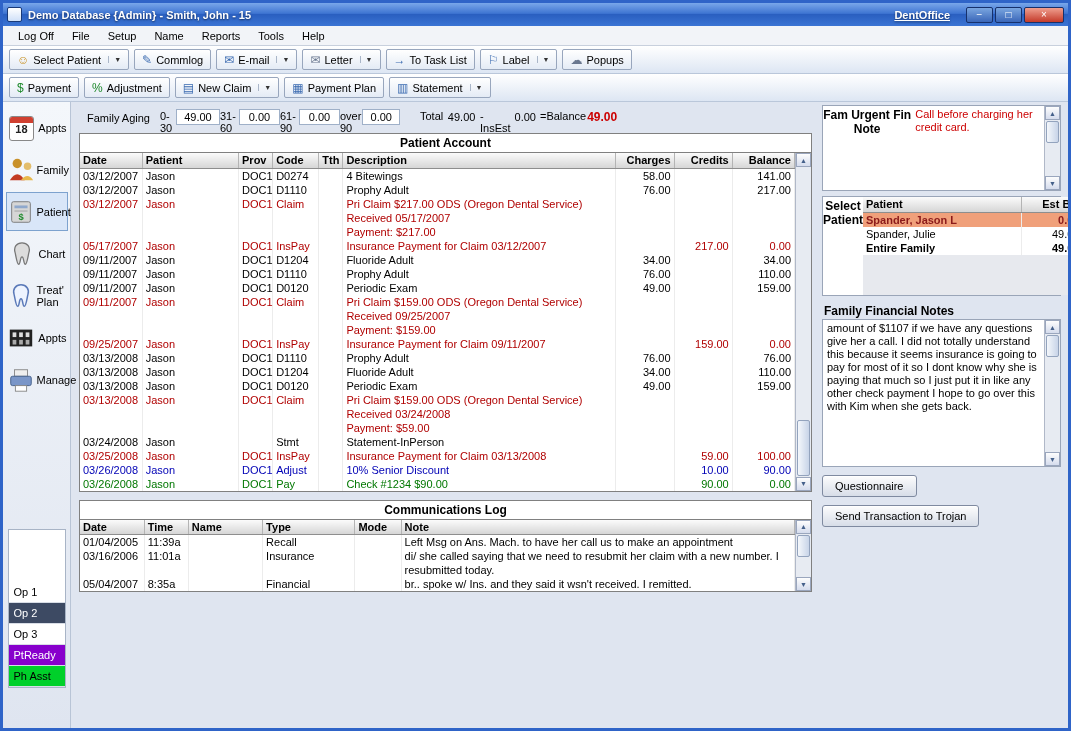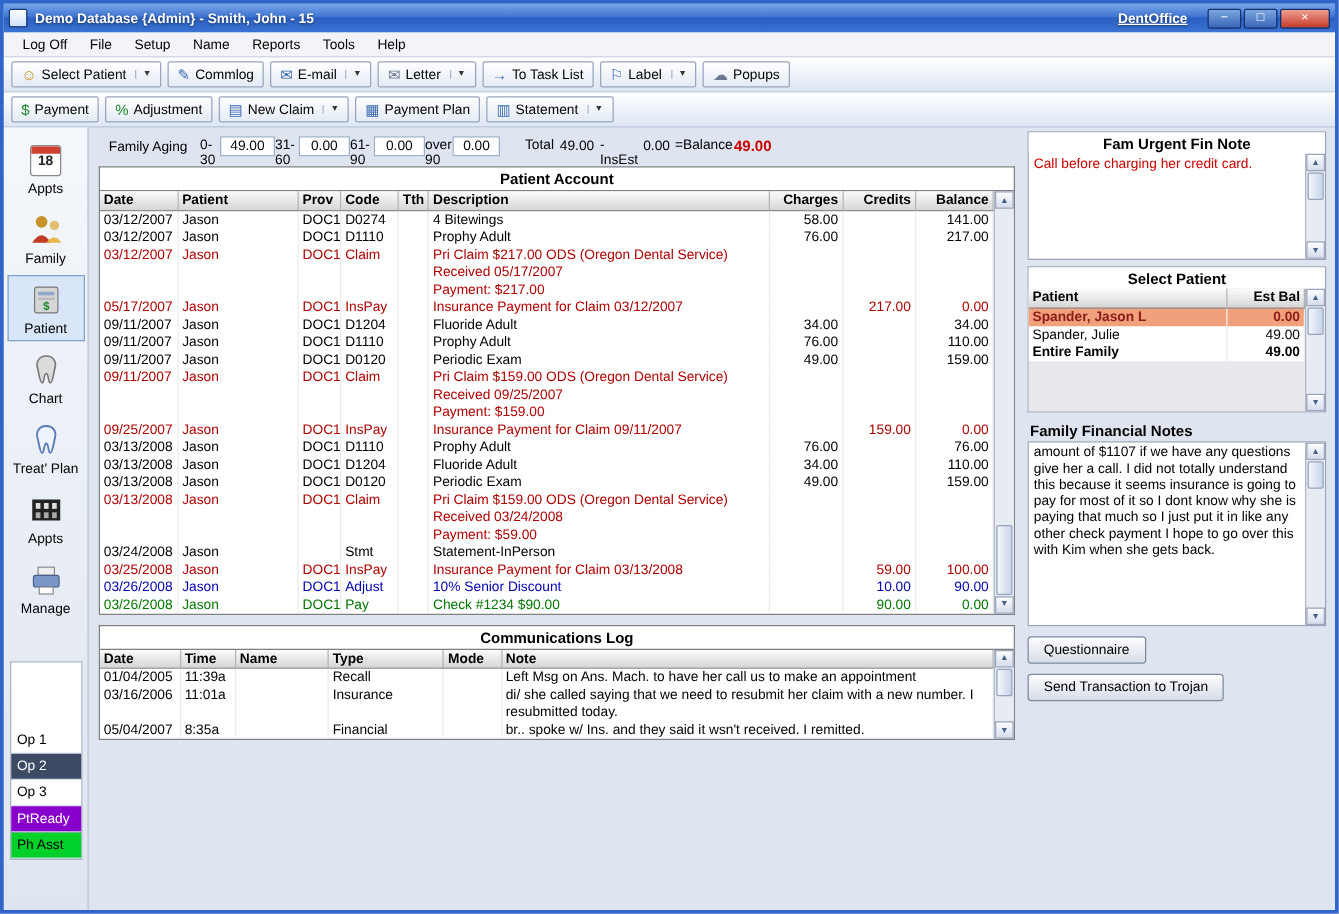--- a/index.html
+++ b/index.html
@@ -28,21 +28,21 @@
   .ticon { font-size:12px; color:#3a6ab0; line-height:1; }
   .ticon.green { color:#1f8a2c; } .ticon.gold { color:#c89020; } .ticon.gray { color:#6a7890; }
   .tarrow { font-size:7px; color:#333; margin-left:3px; padding-left:5px; border-left:1px solid #aab6c8; }
 
   
   .bodyrow { flex:1; display:flex; min-height:0; }
 
   
   .sidebar { width:68px; flex:none; display:flex; flex-direction:column; align-items:center; padding-top:6px;
     background:linear-gradient(#f4f7fb,#dfe5f0); border-right:1px solid #b8c4d6; }
-  .mod { width:62px; display:flex; flex-direction:column; align-items:center; gap:2px; padding:4px 0 3px 0; margin-bottom:3px; border:1px solid transparent; cursor:default; }
+  .mod { width:62px; display:flex; flex-direction:row; align-items:center; gap:2px; padding:4px 0 3px 0; margin-bottom:3px; border:1px solid transparent; cursor:default; }
   .mod.selected { background:#d9e6f8; border:1px solid #7da2ce; }
   .icon32 { width:30px; height:30px; display:flex; align-items:center; justify-content:center; }
   .cal { width:25px; height:25px; background:#fff; border:1px solid #888; border-radius:3px; overflow:hidden; }
   .cal-top { height:6px; background:#d04030; }
   .cal-num { text-align:center; font-size:11px; font-weight:bold; color:#222; }
   .ops { margin-top:auto; margin-bottom:40px; width:58px; background:#fff; border:1px solid #a8b4c6; padding-top:52px; }
   .op { height:21px; display:flex; align-items:center; padding-left:5px; border-bottom:1px solid #d8dde6; cursor:default; }
   .op-selected { background:#3d4a63; color:#fff; }
   .op-purple { background:#8800cc; color:#fff; }
   .op-green  { background:#00d02a; color:#000; }
@@ -81,21 +81,21 @@
   .vthumb.bottom { bottom:1px; height:56px; }
   .vthumb.top { top:1px; height:34px; }
   .vthumb.small { height:22px; }
 
   
   .rpanel { width:252px; flex:none; display:flex; flex-direction:column; padding:3px 7px 0 6px; }
   .tabs { display:flex; margin-left:2px; }
   .tab { padding:1px 12px 2px 12px; border:1px solid #8a96ab; border-bottom:none; border-radius:3px 3px 0 0;
     background:linear-gradient(#eef2f8,#cfd8e8); margin-right:3px; cursor:default; }
   .tab.active { background:#fff; }
-  .note-box { border:1px solid #9aa5b8; background:#fff; display:flex; flex-direction:column; }
+  .note-box { border:1px solid #9aa5b8; background:#fff; display:flex; flex-direction:row; }
   .box-title { text-align:center; font-weight:bold; font-size:12px; padding:2px 0 1px 0; background:#fff; }
   .box-body { display:flex; }
   .box-text { flex:1; padding:2px 4px; line-height:13px; }
   .red-text { color:#cc0000; }
   .urgent-body { height:84px; }
   .sp-table-area { height:98px; display:flex; }
   .sp-table-area .tablepane { flex:1; background:#e7e9ee; }
   .sp-table-area table { background:#fff; }
   tr.sel td { background:#f0a07a; color:#8b1a1a; font-weight:bold; }
   tr.bold td { font-weight:bold; }

